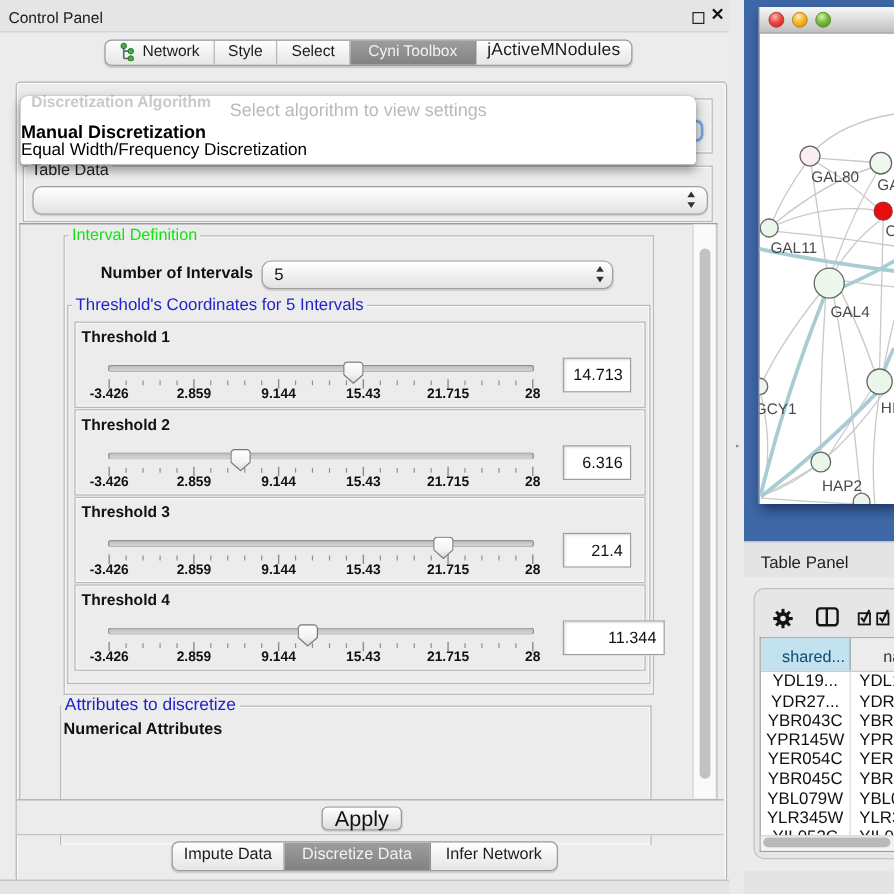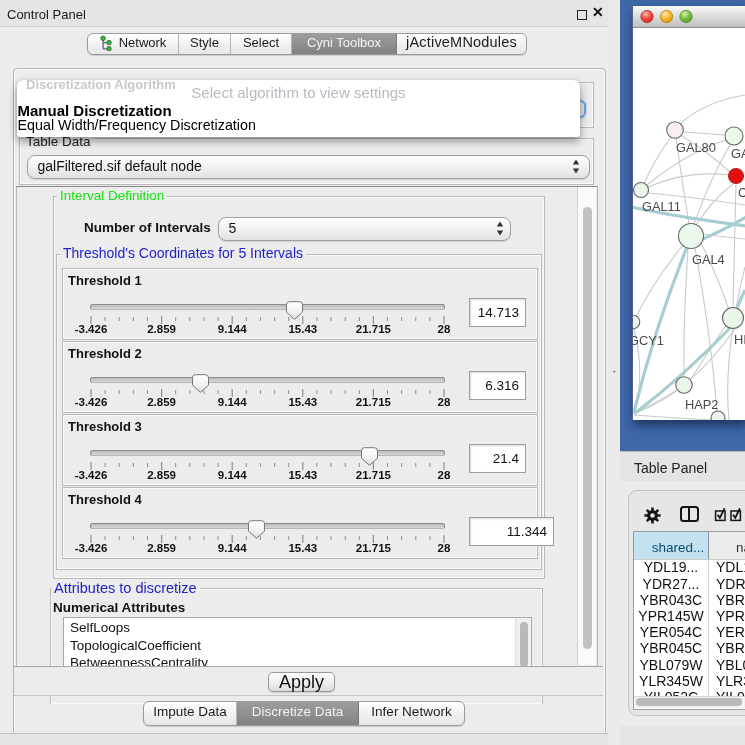--- a/index.html
+++ b/index.html
@@ -57,21 +57,20 @@
     <div class="tab sel" style="width:105px;">Cyni Toolbox</div>
     <div class="tab" style="width:129px;font-size:14.5px;letter-spacing:.2px;">jActiveMNodules</div>
   </div>
 
   <div class="abs" style="left:19px;top:82px;width:573px;height:44px;border:1px solid #b9b9b9;box-shadow:inset 0 0 0 1px rgba(255,255,255,.7);"></div>
   <div class="abs" style="left:574px;top:99.5px;width:8px;height:14px;border:2.5px solid #6fa3e0;border-radius:7px;background:#e4e4e4;box-shadow:0 0 2px rgba(90,140,220,.8);"></div>
 
   <div class="abs etched" style="left:19px;top:138px;width:573px;height:45px;"></div>
   <div class="gtitle" style="left:23px;top:134.5px;font-size:13.5px;color:#222;">Table Data</div>
   <div class="combo" style="left:27px;top:155px;width:561px;height:22px;">
-    <span class="ctext">galFiltered.sif default node</span>
     <div class="spin" style="left:544px;top:3px;">
       <div class="up" style="transform:scale(.8);"></div>
         <div class="dn" style="transform:scale(.8);"></div>
     </div>
   </div>
 
   <div class="abs" style="left:16px;top:186px;width:580px;height:480px;background:#ececec;border:1px solid #b9b9b9;border-top:1px solid #8a8a8a;"></div>
   <div class="abs" style="left:577px;top:187px;width:18px;height:478px;background:#fafafa;border-left:1px solid #d0d0d0;"></div>
   <div class="abs" style="left:582.5px;top:207px;width:9px;height:442px;border-radius:4.5px;background:#c2c2c2;"></div>
 
@@ -287,25 +286,20 @@
       </defs>
     <path d="M3.5 .7 h10 a3 3 0 0 1 3 3 v7.5 L8.5 18.3 L.5 11.2 v-7.5 a3 3 0 0 1 3-3 z" fill="url(#thg3)" stroke="#777" stroke-width="1"></path>
   </svg>
   <div class="vbox" style="left:469px;top:517px;padding-left:28px;">
       <span>11.344</span>
     </div>
 
   <div class="abs etched" style="left:50px;top:588px;width:491px;height:115px;border-bottom:none;"></div>
   <div class="gtitle" style="left:51px;top:582px;font-size:14.5px;color:#2222cc;">Attributes to discretize</div>
   <div class="abs b" style="left:53px;top:600px;font-size:13.5px;color:#111;">Numerical Attributes</div>
-  <div class="abs" style="left:63px;top:617px;width:467px;height:49px;background:#fff;border:1px solid #aaa;overflow:hidden;">
-    <div style="font-size:13.5px;color:#111;margin:1px 0 0 6px;line-height:17.5px;">SelfLoops<br>TopologicalCoefficient<br>BetweennessCentrality</div>
-    <div style="position:absolute;right:0;top:0;width:15px;height:49px;background:#f0f0f0;border-left:1px solid #e0e0e0;"></div>
-    <div style="position:absolute;right:3.5px;top:4px;width:8px;height:45px;background:#b9b9b9;border-radius:4px;"></div>
-  </div>
 
   <div class="abs" style="left:14px;top:666px;width:589px;height:29px;background:#ececec;border-top:1px solid #a8a8a8;"></div>
   <div class="abs" style="left:268px;top:671.5px;width:65px;height:18.5px;border:1px solid #989898;border-radius:5px;background:linear-gradient(#ffffff,#ededed 55%,#dcdcdc);text-align:center;font-size:18px;color:#111;line-height:19px;box-shadow:0 1px 1px rgba(0,0,0,.12);">Apply</div>
   <div class="abs" style="left:14px;top:695px;width:589px;height:1px;background:#c4c4c4;"></div>
 
   <div class="tabbar" style="left:143px;top:701px;height:23px;font-size:13.5px;">
     <div class="tab" style="width:93px;font-size:13.5px;">Impute Data</div>
     <div class="tab sel" style="width:122px;font-size:13.5px;">Discretize Data</div>
     <div class="tab" style="width:105px;font-size:13.5px;">Infer Network</div>
   </div>

